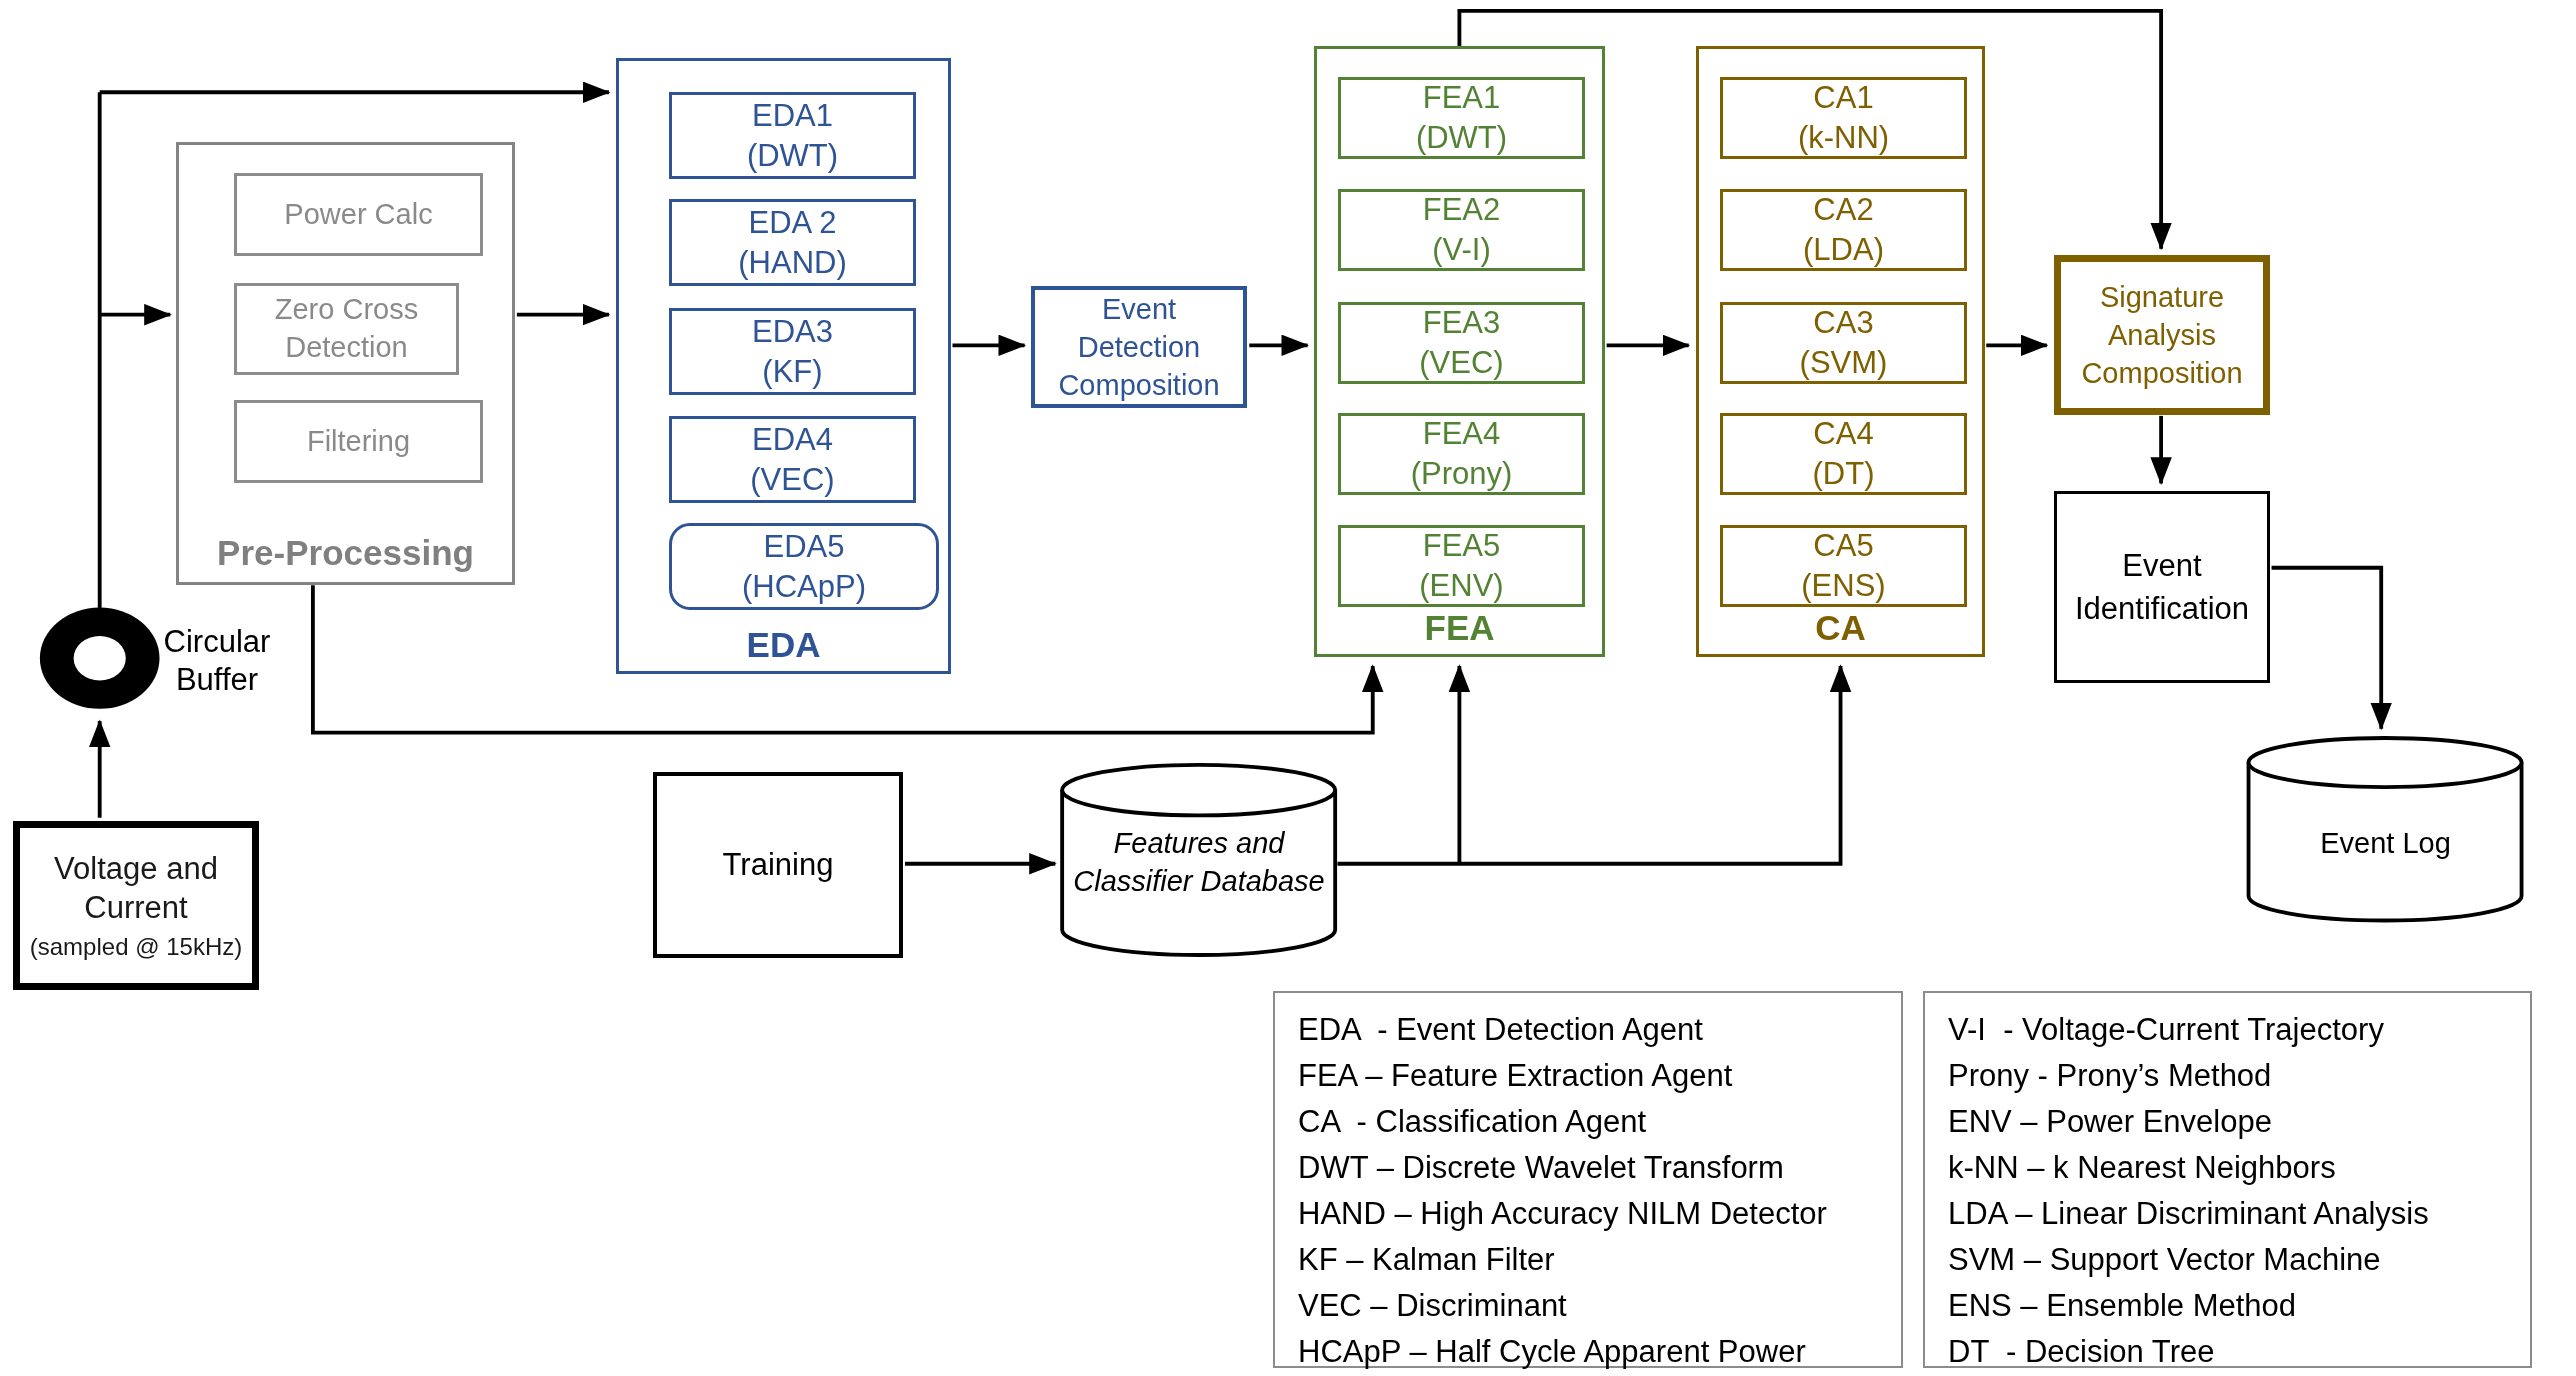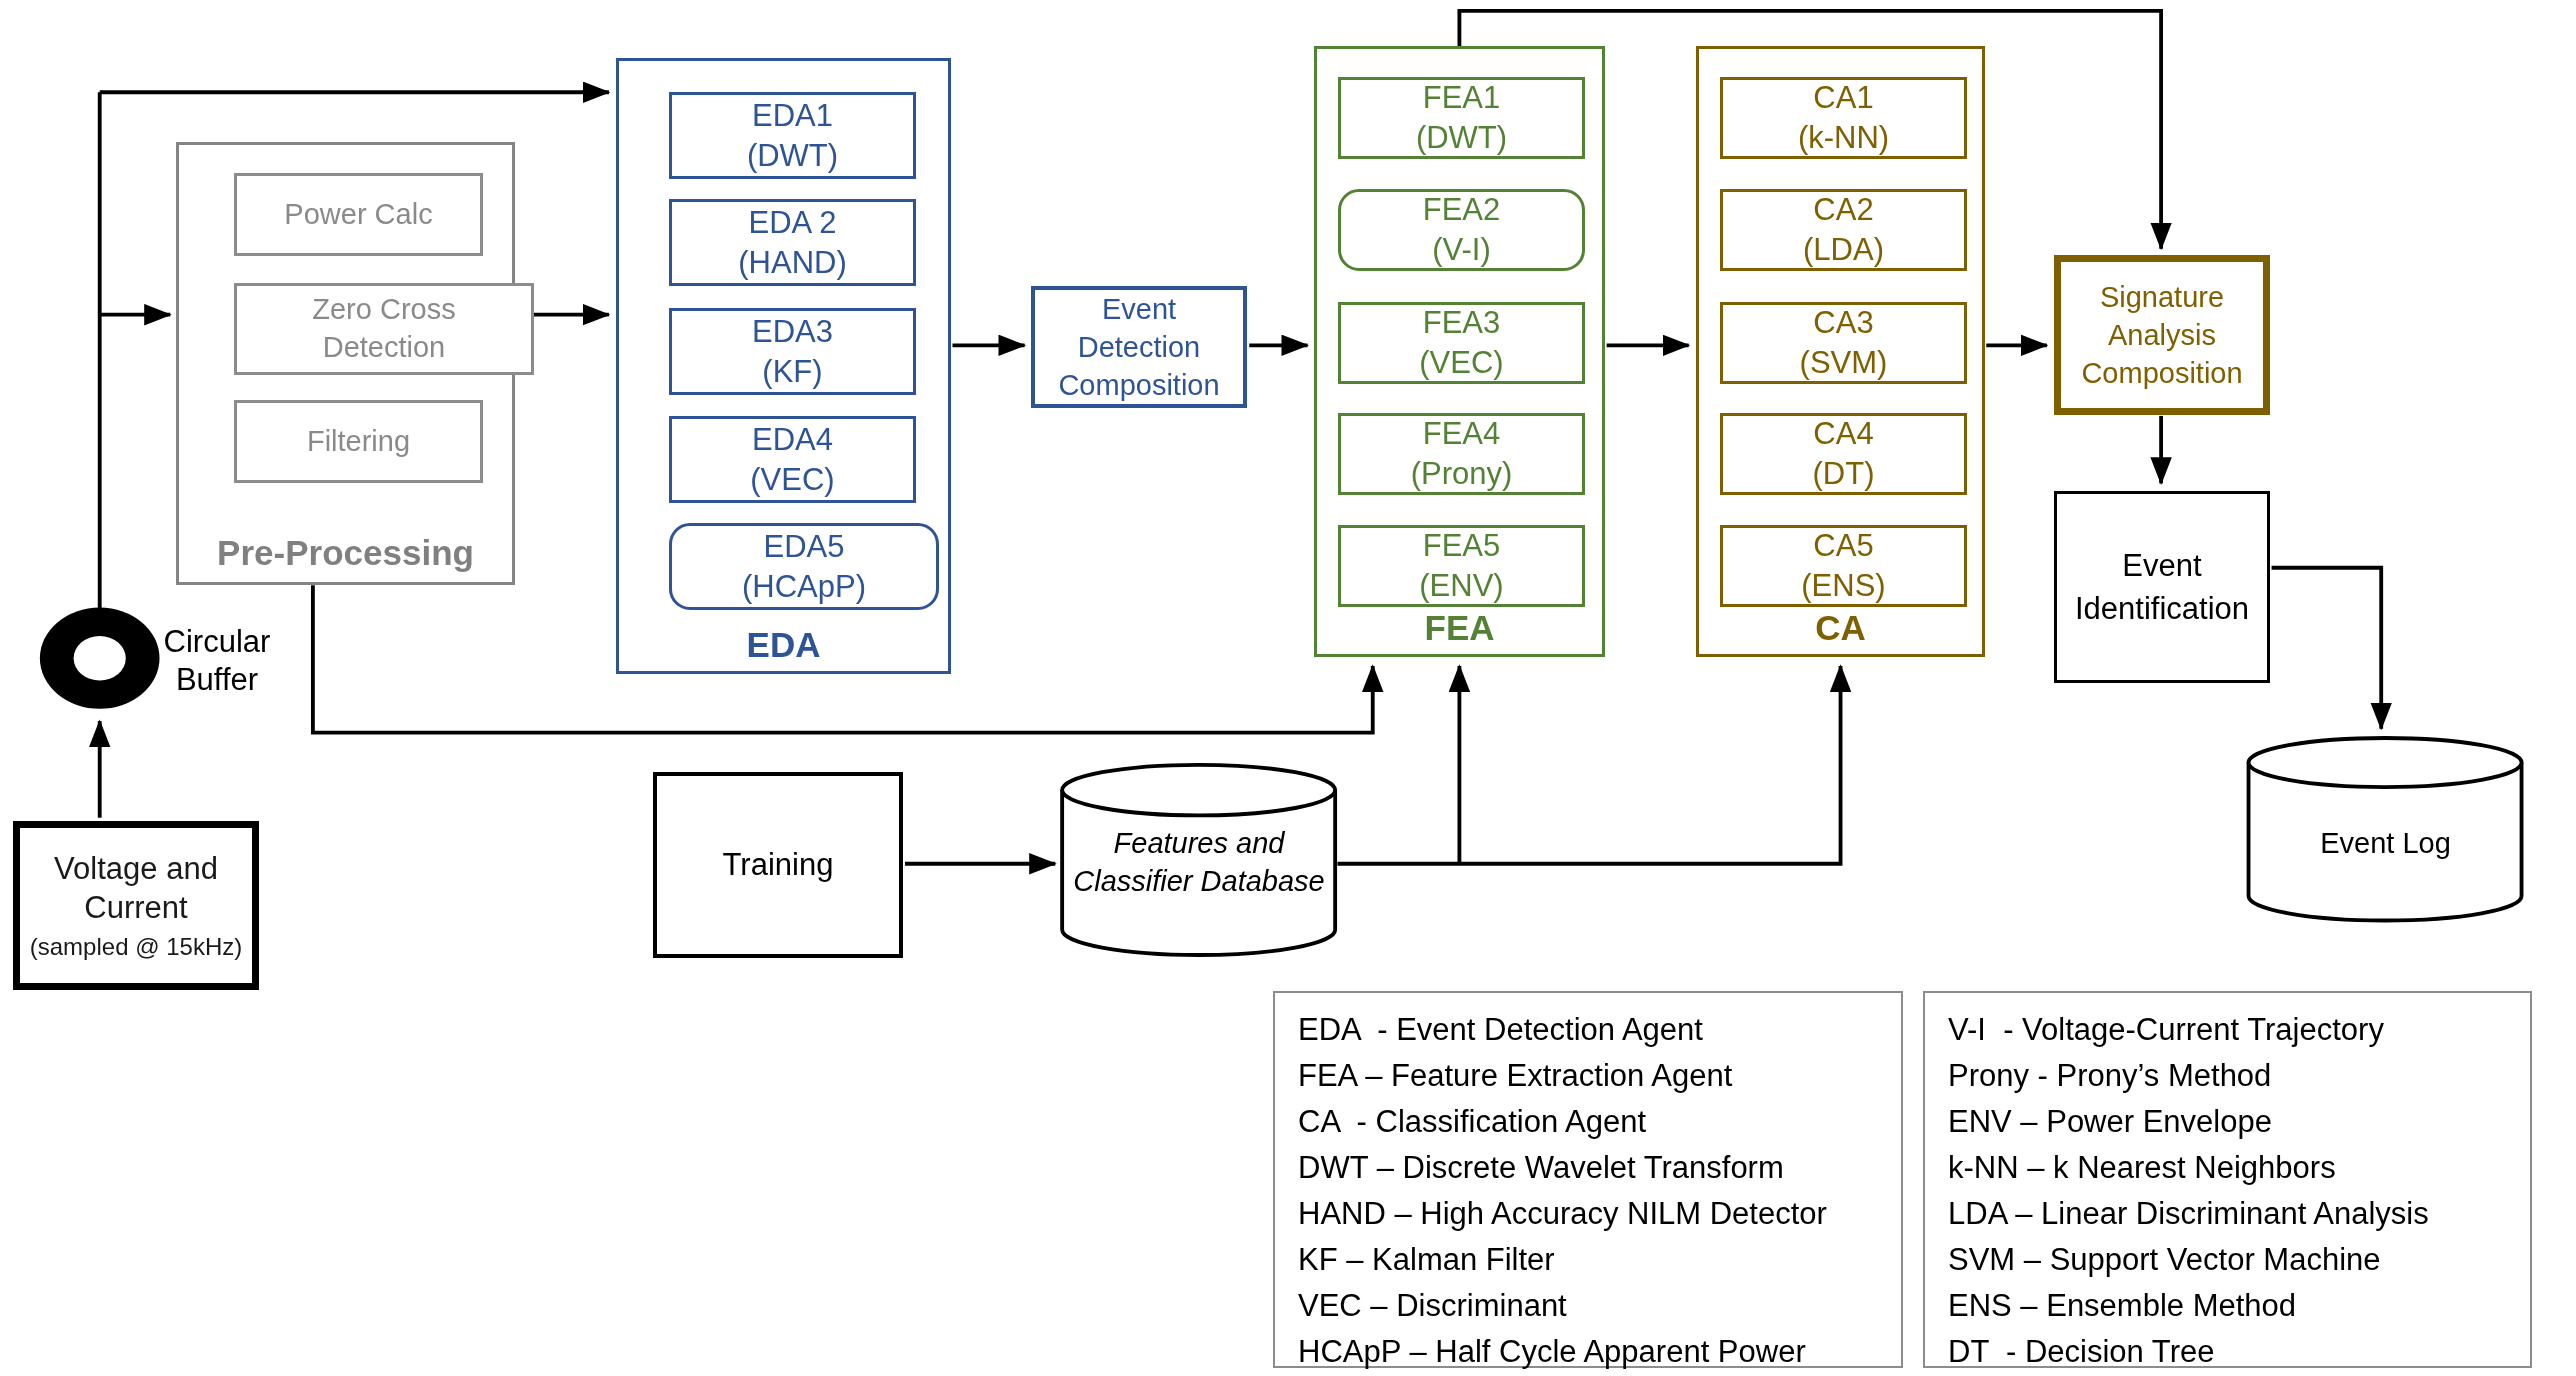--- a/index.html
+++ b/index.html
@@ -112,21 +112,21 @@
   <div class="t2">(sampled @ 15kHz)</div>
 </div>
 
 <div class="abs cbuf-label center col" style="left:144px;top:610px;width:146px;height:101px;">
   <div>Circular</div>
   <div>Buffer</div>
 </div>
 
 <div class="abs ppgroup" style="left:176px;top:142px;width:339px;height:443px;">
   <div class="abs ppitem center" style="left:55px;top:28px;width:249px;height:83px;">Power Calc</div>
-  <div class="abs ppitem center" style="left:55px;top:138px;width:300px;height:92px;padding:0 33px;">Zero Cross Detection</div>
+  <div class="abs ppitem center" style="left:55px;top:138px;width:225px;height:92px;padding:0 33px;">Zero Cross Detection</div>
   <div class="abs ppitem center" style="left:55px;top:255px;width:249px;height:83px;">Filtering</div>
   <div class="abs pplabel" style="left:0;right:0;bottom:9.2px;text-align:center;">Pre-Processing</div>
 </div>
 
 <div class="abs group blue" style="left:616px;top:58px;width:335px;height:616px;">
   <div class="abs gitem blue center col" style="left:50px;top:31px;width:247px;height:87px;text-align:right;">
     <div>EDA1</div>
     <div>(DWT)</div>
   </div>
   <div class="abs gitem blue center col" style="left:50px;top:138px;width:247px;height:87px;">
@@ -152,21 +152,21 @@
   <div>Event</div>
   <div>Detection</div>
   <div>Composition</div>
 </div>
 
 <div class="abs group green" style="left:1314px;top:46px;width:291px;height:611px;">
   <div class="abs gitem green center col" style="left:21px;top:28px;width:247px;height:82px;">
     <div>FEA1</div>
     <div>(DWT)</div>
   </div>
-  <div class="abs gitem green center col" style="left:21px;top:140px;width:247px;height:82px;border-radius:21px;">
+  <div class="abs gitem green center col" style="left:21px;top:140px;width:247px;height:82px;">
     <div>FEA2</div>
     <div>(V-I)</div>
   </div>
   <div class="abs gitem green center col" style="left:21px;top:253px;width:247px;height:82px;justify-content:center;">
     <div>FEA3</div>
     <div>(VEC)</div>
   </div>
   <div class="abs gitem green center col" style="left:21px;top:364px;width:247px;height:82px;">
     <div>FEA4</div>
     <div>(Prony)</div>

